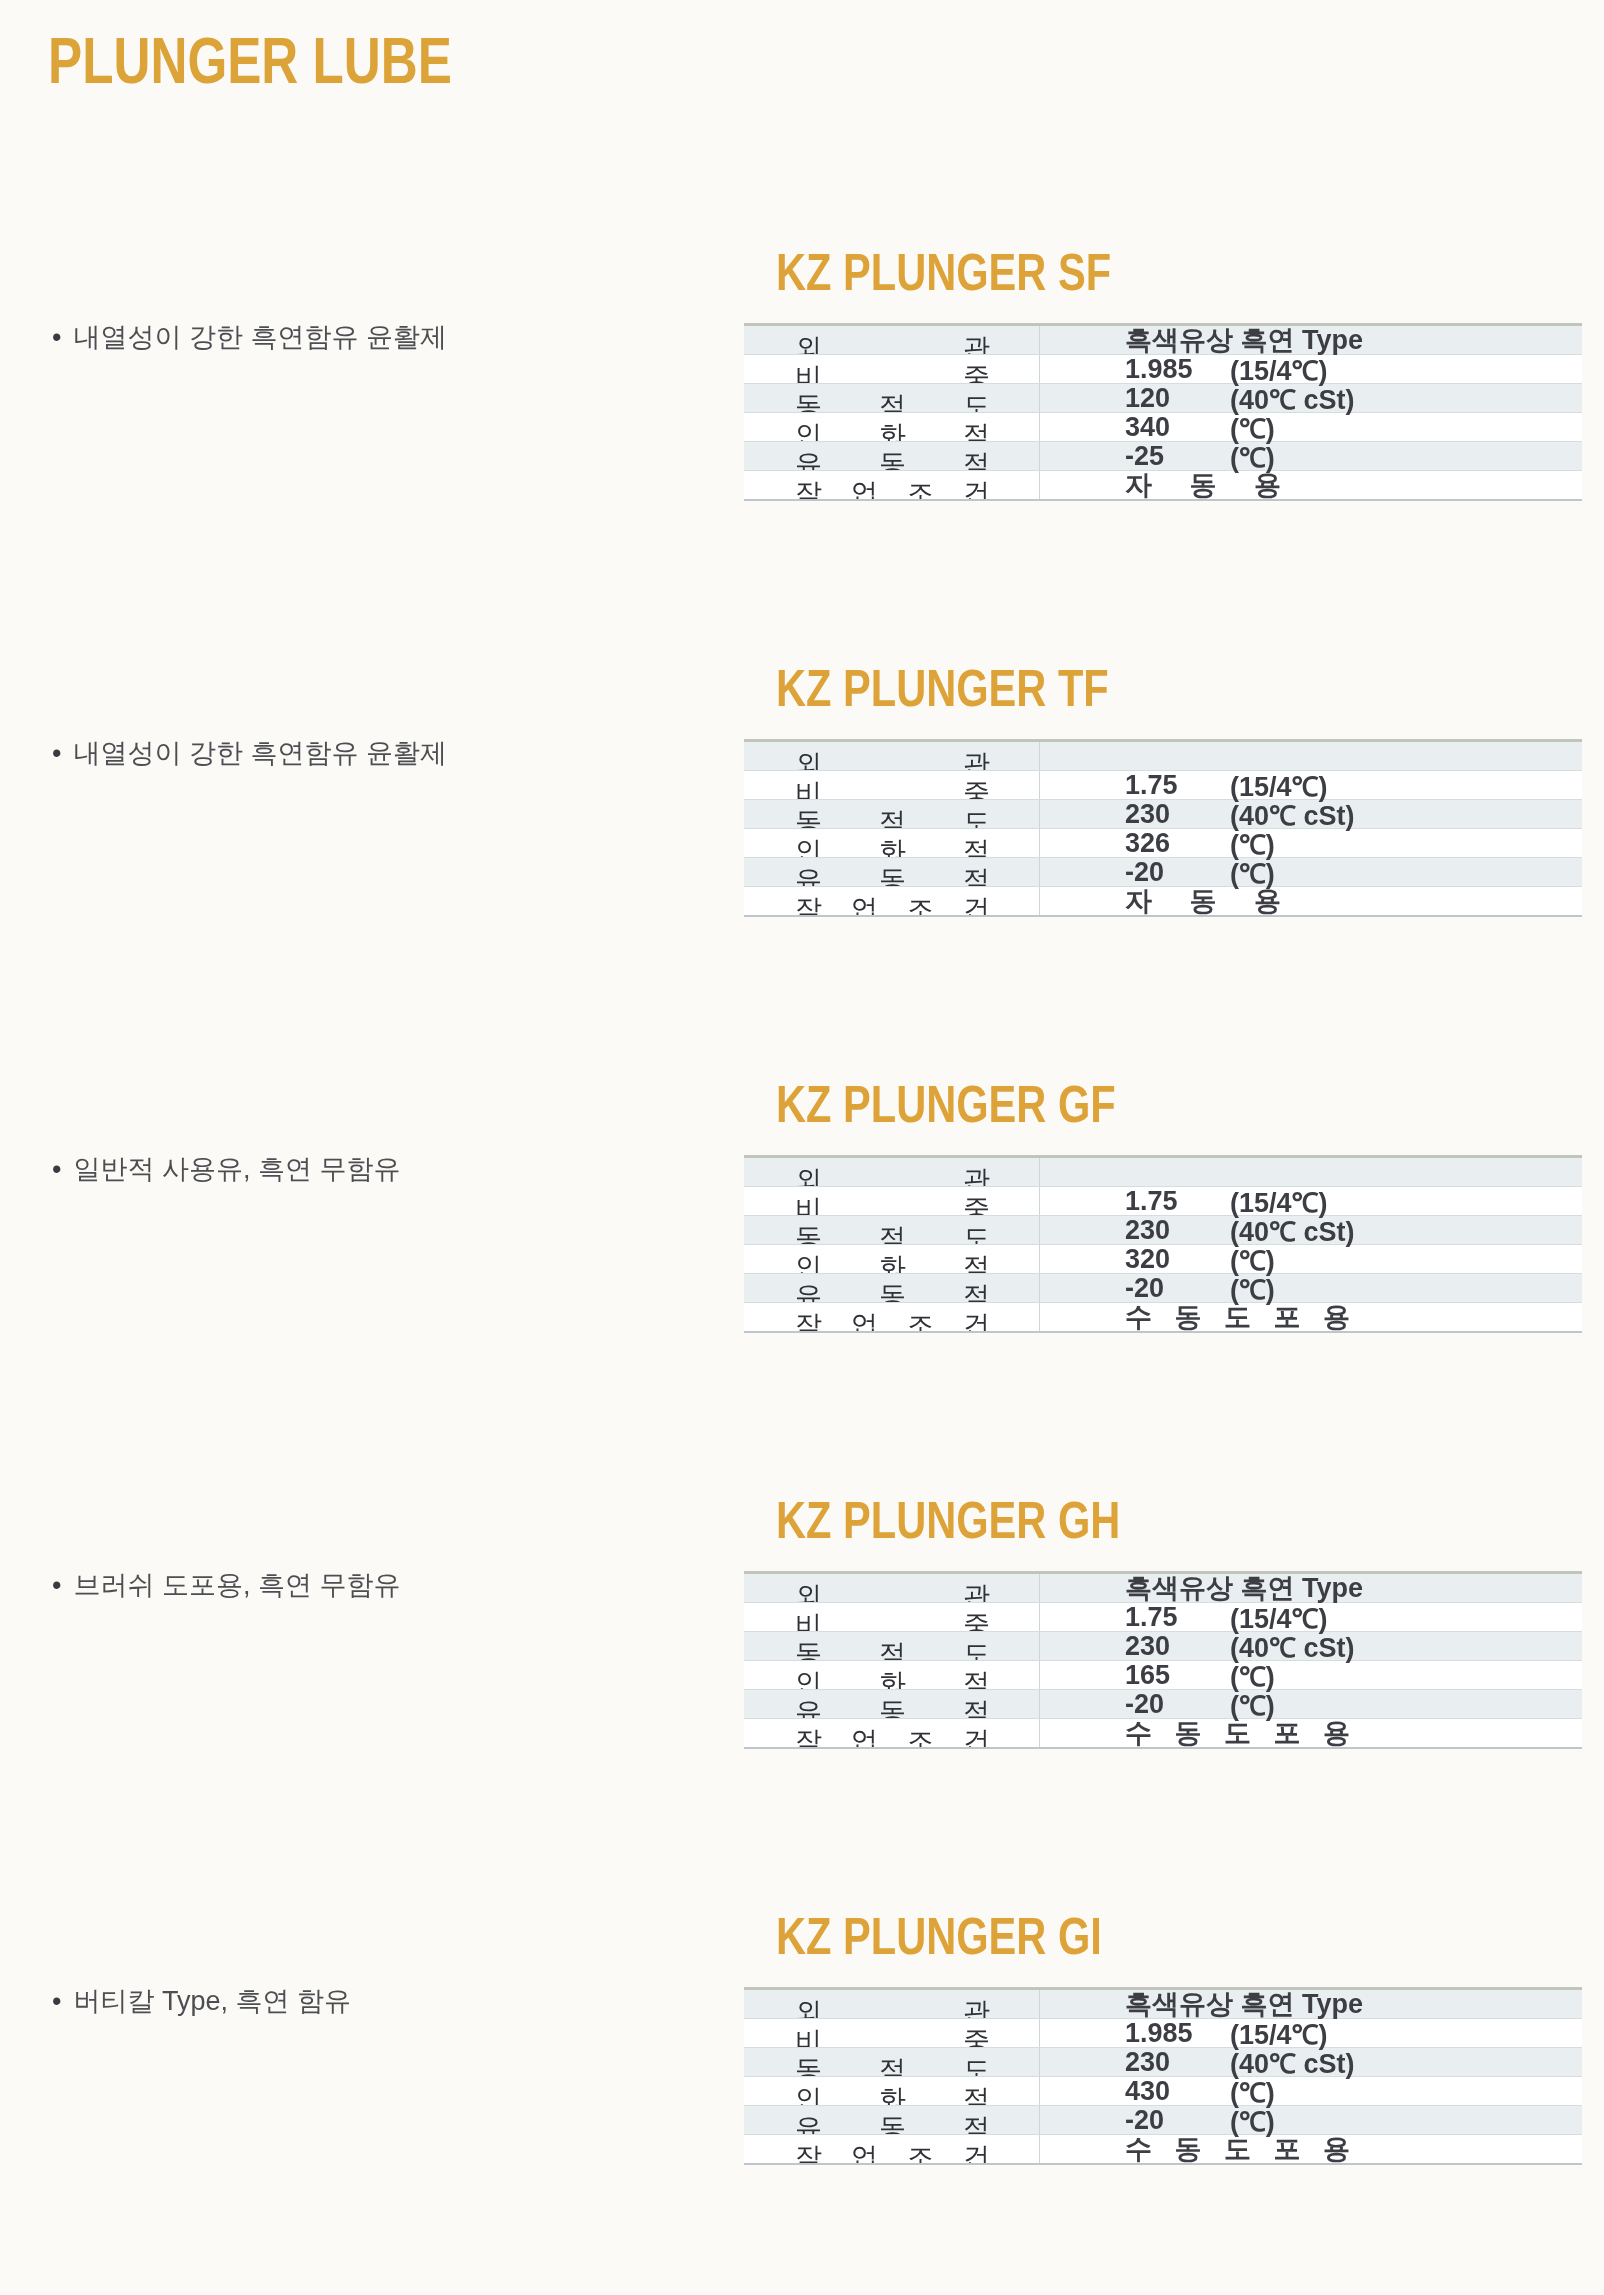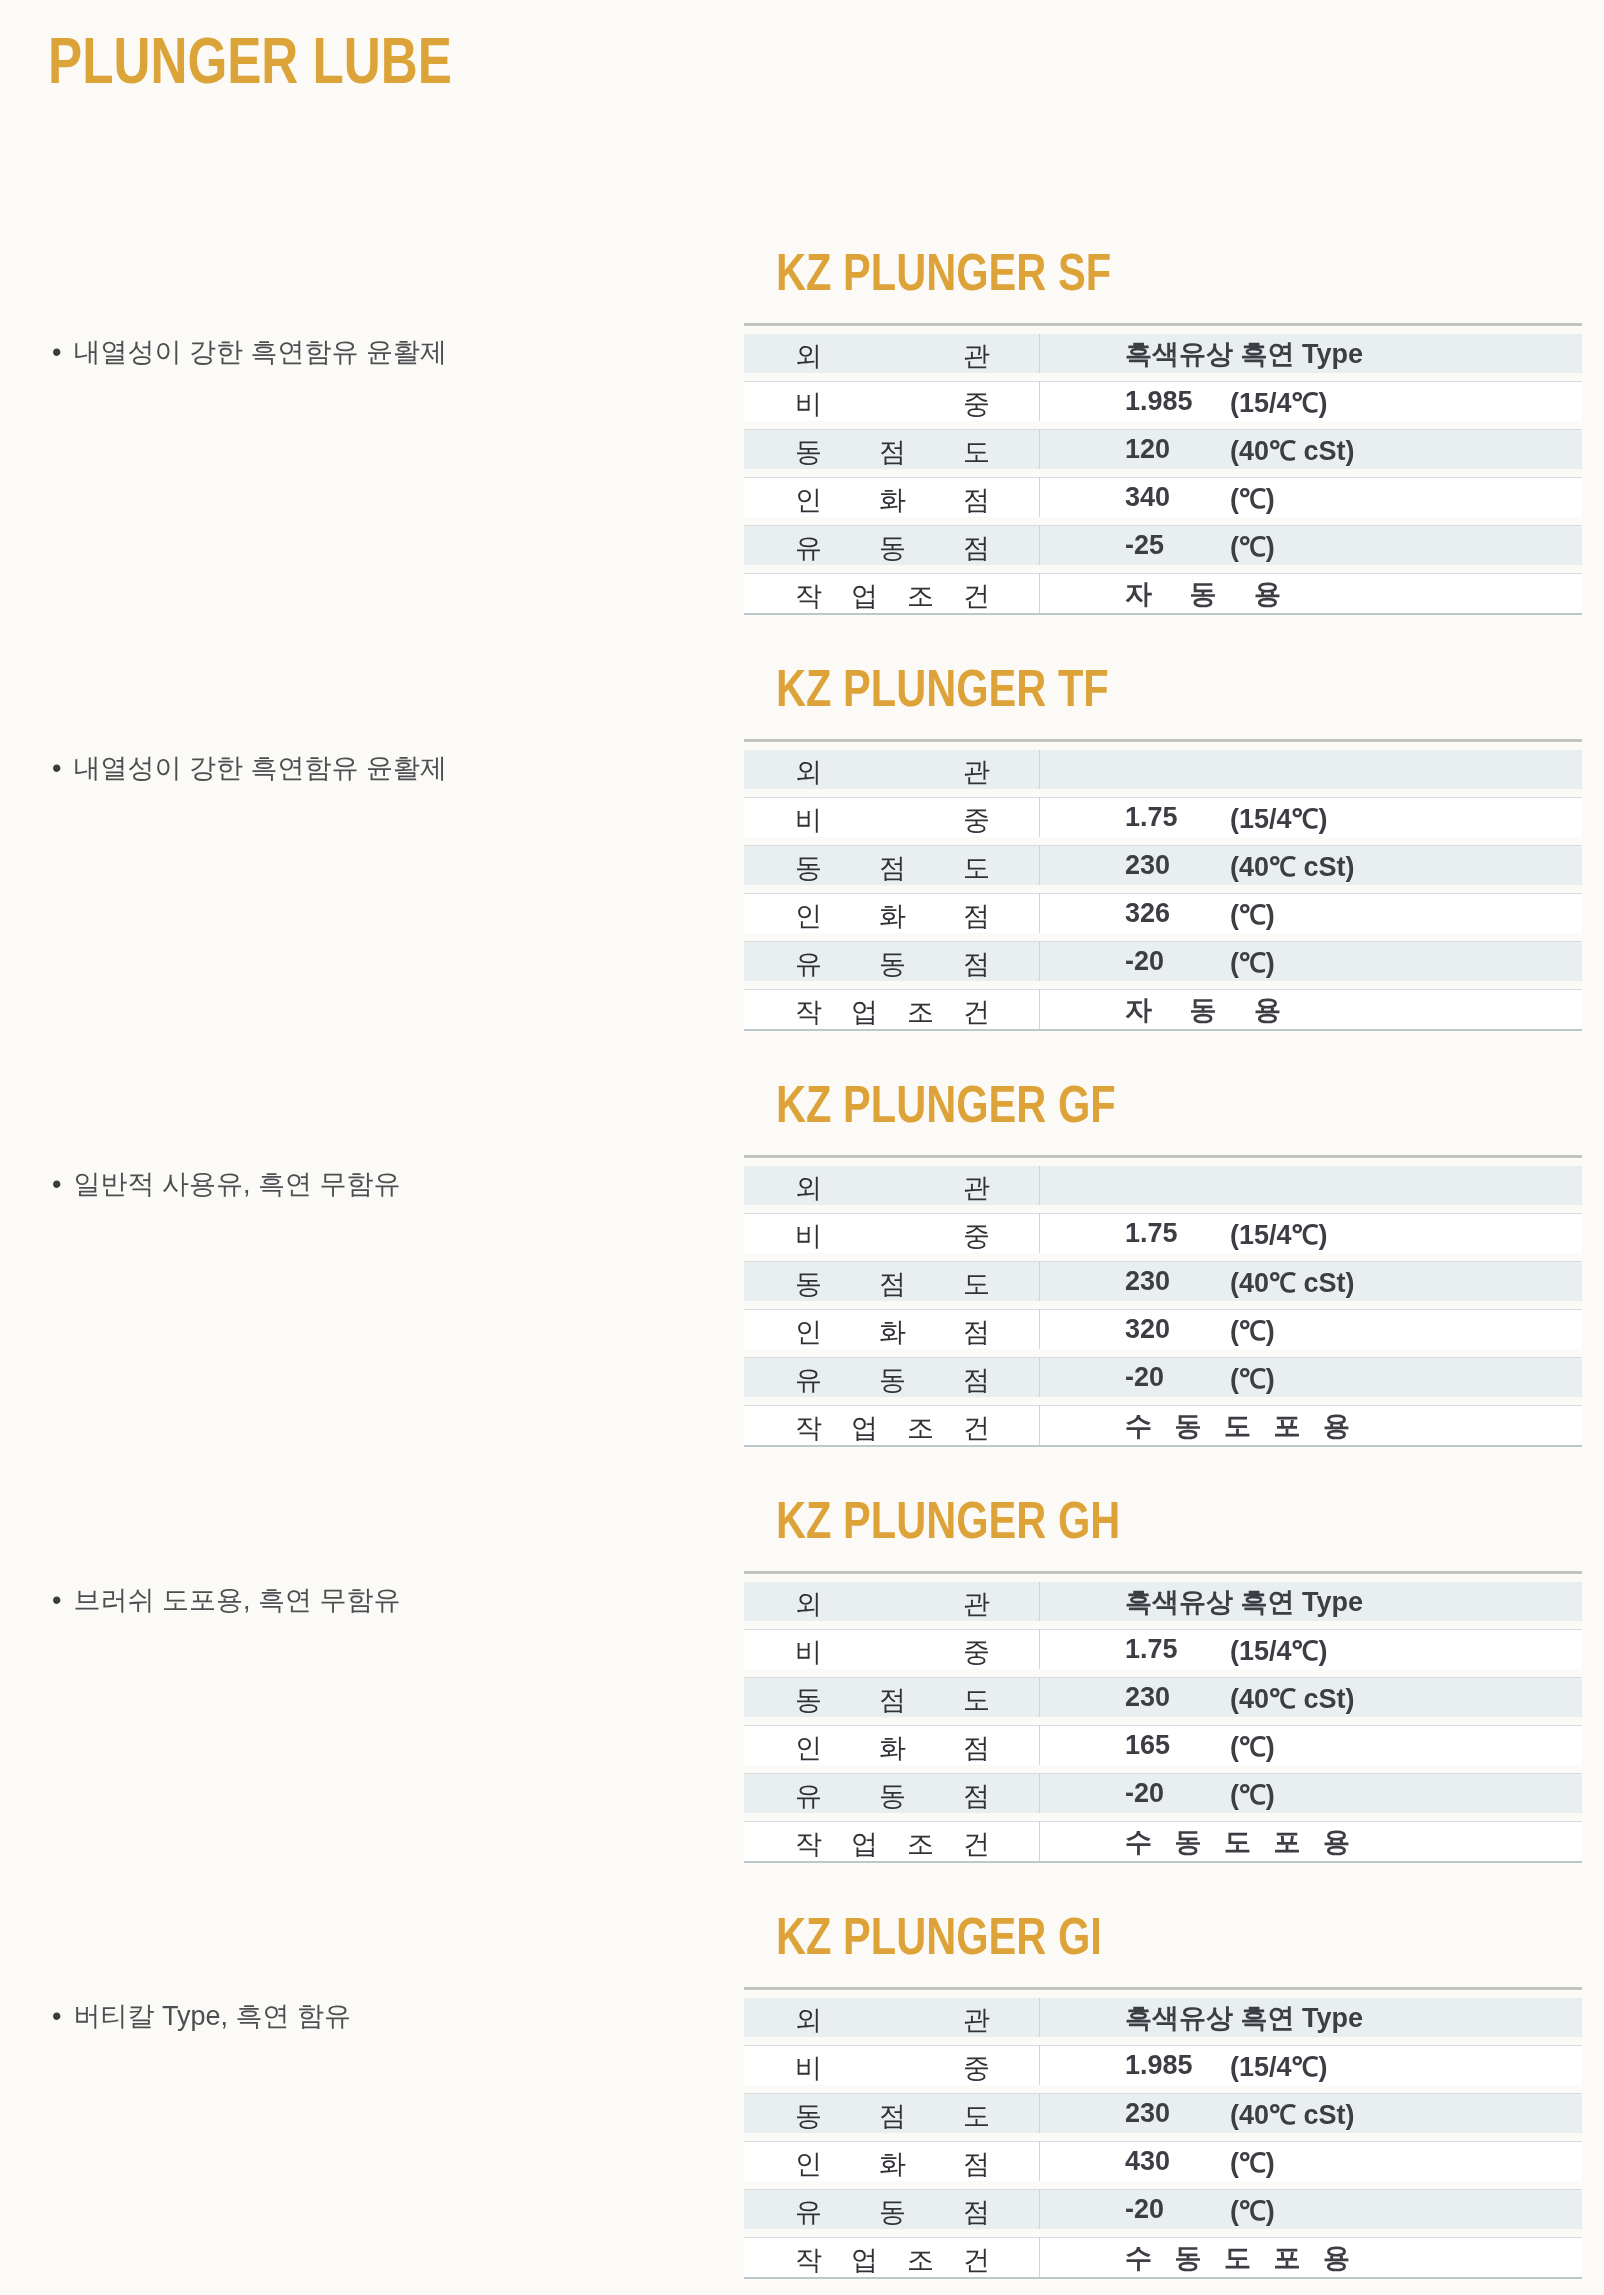--- a/index.html
+++ b/index.html
@@ -14,41 +14,40 @@
   .page-title{
     position:absolute;left:48px;top:24px;margin:0;
     font-size:64px;font-weight:bold;letter-spacing:0px;
     color:#dba338;
     transform:scaleX(0.80);transform-origin:0 0;
     white-space:nowrap;
   }
   .sections{position:absolute;left:0;top:249px;width:1604px;}
   .section{position:relative;height:416px;}
   .bullet{
-    position:absolute;left:52px;top:85px;
+    position:absolute;left:52px;top:70px;
     font-size:27px;color:#4d4e52;
     white-space:nowrap;
   }
   .bullet .dot{margin-right:12px;color:#3a3b40;}
   .product-title{
     position:absolute;left:776px;top:-6.8px;margin:0;
     font-size:52px;font-weight:bold;
     color:#dda339;
     transform:scaleX(0.80);transform-origin:0 0;
     white-space:nowrap;
   }
   .spec-table{
     position:absolute;left:744px;top:74px;width:838px;
     border-top:3.4px solid #c1c4bd;
     border-bottom:2.5px solid #bcc7cc;
   }
   .trow{
-    display:flex;align-items:center;height:39px;
+    display:flex;align-items:center;height:28px;
     background:#ffffff;
-    margin-top:8px;
   }
   .trow.tint{background:#e9eef1;}
   .trow + .trow{border-top:0.8px solid #d5dde0;}
   .tlabel{
     box-sizing:border-box;
     width:296px;height:100%;
     padding:4.2px 49px 0 51px;
     border-right:0.8px solid #ccd5d9;
     font-size:27px;color:#303137;
     text-align:justify;text-align-last:justify;

